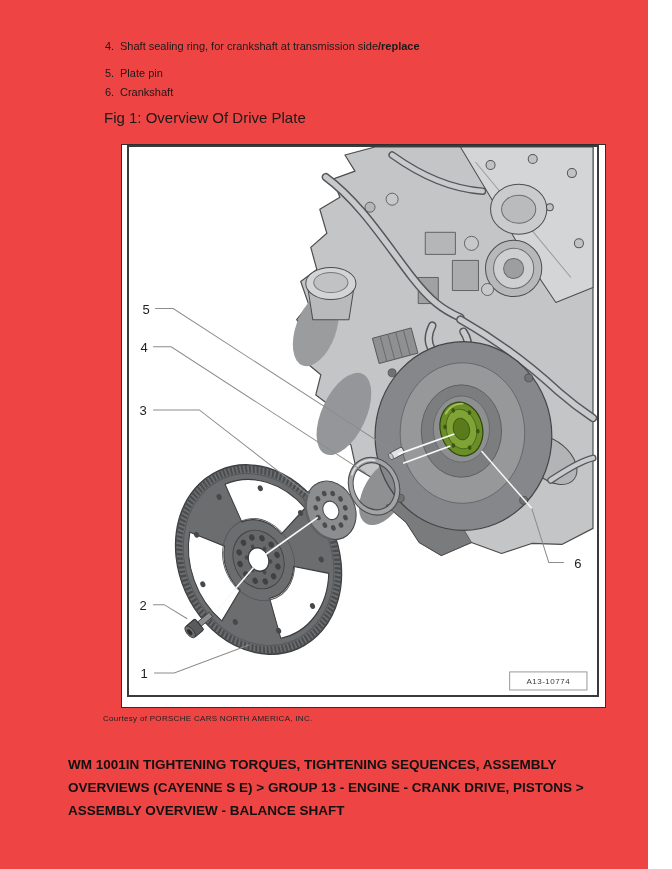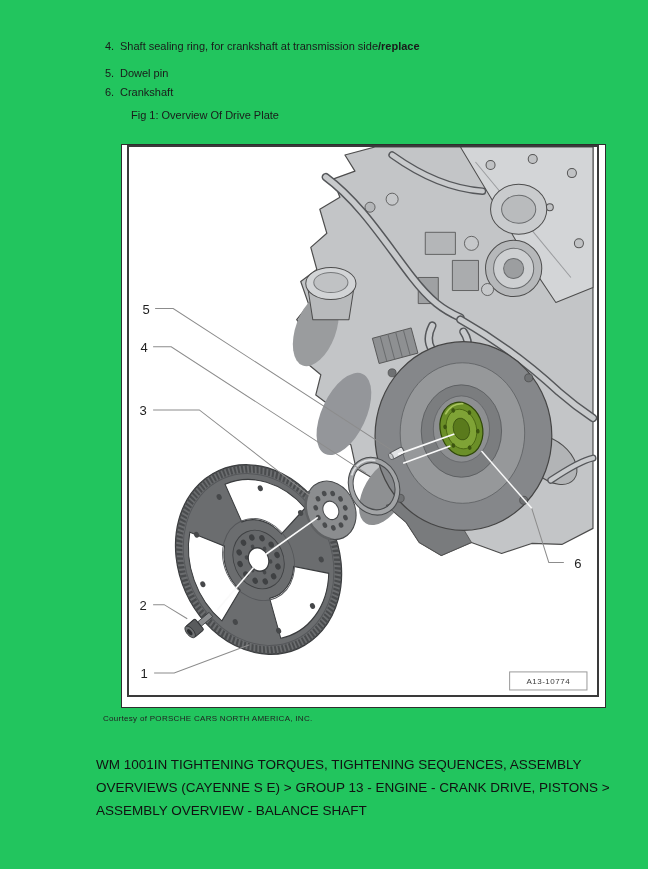--- a/index.html
+++ b/index.html
@@ -1,42 +1,42 @@
 <!DOCTYPE html>
 <html><head>
 <meta charset="utf-8">
 <style>
   html,body{margin:0;padding:0;background:#fff;}
-  .page{position:relative;width:648px;height:869px;background:#22c55e;
+  .page{position:relative;width:648px;height:869px;background:#ef4444;
         font-family:"Liberation Sans",sans-serif;color:#1a1a1a;overflow:hidden;}
   .list-item{position:absolute;left:105px;font-size:11px;line-height:13px;white-space:nowrap;}
   .list-item .num{display:inline-block;width:15px;}
   .list-item b{font-weight:bold;}
-  .fig-caption{position:absolute;left:131px;top:109px;font-size:11px;white-space:nowrap;}
+  .fig-caption{position:absolute;left:104px;top:109px;font-size:15px;white-space:nowrap;}
   .figure-outer{position:absolute;left:121px;top:144px;width:483px;height:562px;
                 border:1px solid #2e2e2e;background:#fff;}
   .figure-inner{position:absolute;left:5px;top:0px;right:6px;bottom:10px;
                 border:2px solid #3a3a3a;background:#fff;overflow:hidden;}
   .figure-inner svg{position:absolute;left:0;top:0;width:100%;height:100%;}
   .courtesy{position:absolute;left:103px;top:714px;font-size:8px;letter-spacing:.3px;color:#222;white-space:nowrap;}
   .heading{position:absolute;left:68px;top:753px;width:545px;
-           font-size:13.5px;font-weight:normal;line-height:23px;color:#111;margin-left:28px;}
+           font-size:13.5px;font-weight:bold;line-height:23px;color:#111;}
   .callout-num{font-family:"Liberation Sans",sans-serif;font-size:13px;fill:#1f1f1f;}
   .label-text{font-family:"Liberation Sans",sans-serif;font-size:8px;fill:#3a3a3a;letter-spacing:.5px;}
 </style>
 </head>
 <body>
 
 <div class="page">
 
   <div class="list-item" style="top:40px">
     <span class="num">4.</span><span>Shaft sealing ring, for crankshaft at transmission side</span><b>/replace</b>
   </div>
   <div class="list-item" style="top:67px">
-    <span class="num">5.</span><span>Dowel pin</span>
+    <span class="num">5.</span><span>Plate pin</span>
   </div>
   <div class="list-item" style="top:86px">
     <span class="num">6.</span><span>Crankshaft</span>
   </div>
 
   <div class="fig-caption">Fig 1: Overview Of Drive Plate</div>
 
   <div class="figure-outer">
     <div class="figure-inner">
       <svg viewBox="0 0 466 546" preserveAspectRatio="none">

